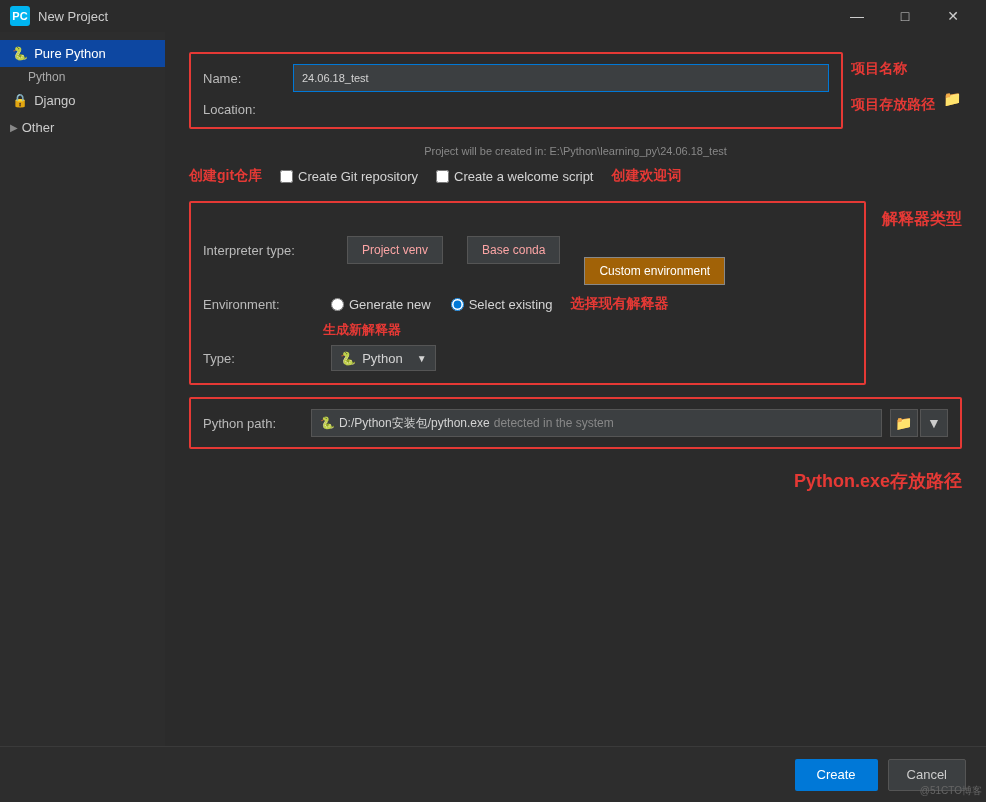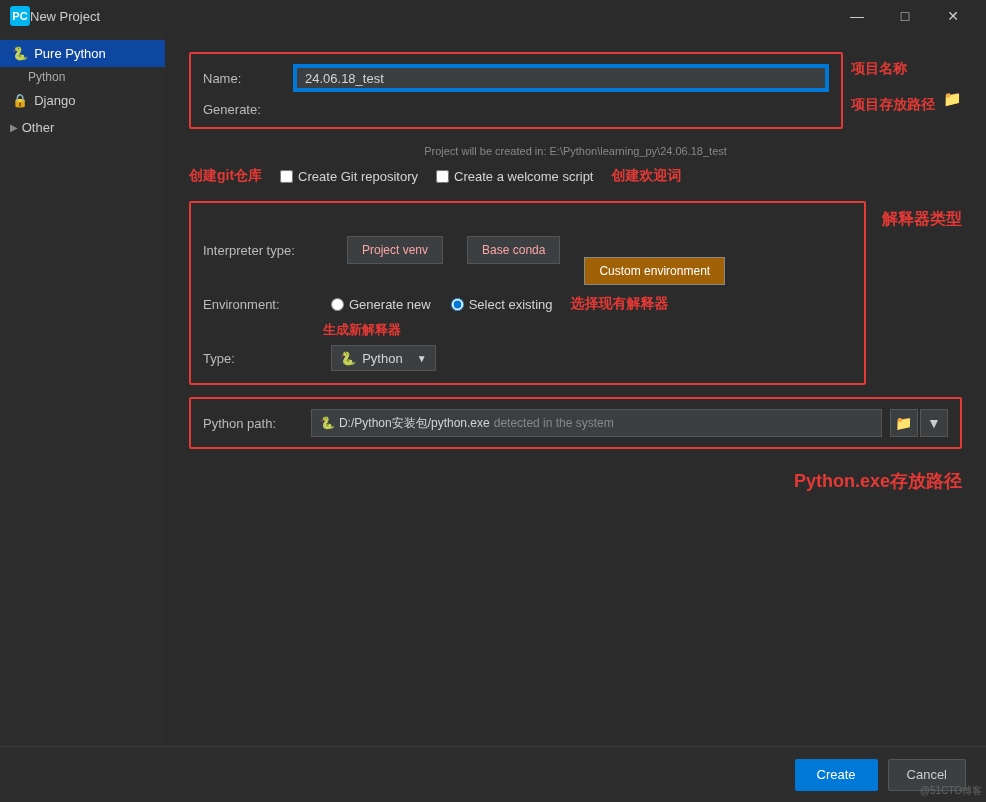--- a/index.html
+++ b/index.html
@@ -17,20 +17,21 @@
       display: flex;
       align-items: center;
       background: #2b2b2b;
       height: 32px;
       padding: 0 10px;
       justify-content: space-between;
     }
     .title-bar-left {
       display: flex;
       align-items: center;
+      gap: 8px;
       text-align: center;
     }
     .title-bar-icon {
       width: 20px;
       height: 20px;
       background: #00b4f0;
       border-radius: 3px;
       display: flex; align-items: center; justify-content: center;
       font-size: 11px; color: white; font-weight: bold;
     }
@@ -123,24 +124,24 @@
     }
     .form-label {
       width: 90px;
       font-size: 13px;
       color: #bbbbbb;
       flex-shrink: 0;
     }
     .form-input {
       flex: 1;
       background: #3c3f41;
-      border: 4px solid #c2410c;
+      border: 1px solid #c2410c;
       color: #d4d4d4;
       padding: 4px 8px;
-      font-size: 13px;
+      font-size: 11px;
       outline: none;
       height: 28px;
     }
     .form-input.highlighted {
       border-color: #0078d7;
     }
 
     
     .red-box {
       border: 2px solid #e53935;
@@ -411,21 +412,21 @@
 
   <div class="content">
 
     <div style="display:flex; align-items:flex-start; gap:8px; margin-bottom:4px;">
       <div class="red-box" style="flex:1;">
         <div class="form-row">
           <span class="form-label">Name:</span>
           <input class="form-input highlighted" type="text" value="24.06.18_test" style="">
         </div>
         <div class="form-row" style="margin-bottom:0;">
-          <span class="form-label">Generate:</span>
+          <span class="form-label">Location:</span>
         </div>
       </div>
       <div style="padding-top:8px;">
         <div class="annotation-red">项目名称</div>
         <div style="height:18px;"></div>
         <div class="annotation-red">项目存放路径</div>
       </div>
       <span class="folder-icon" style="padding-top:38px;">📁</span>
     </div>
 

